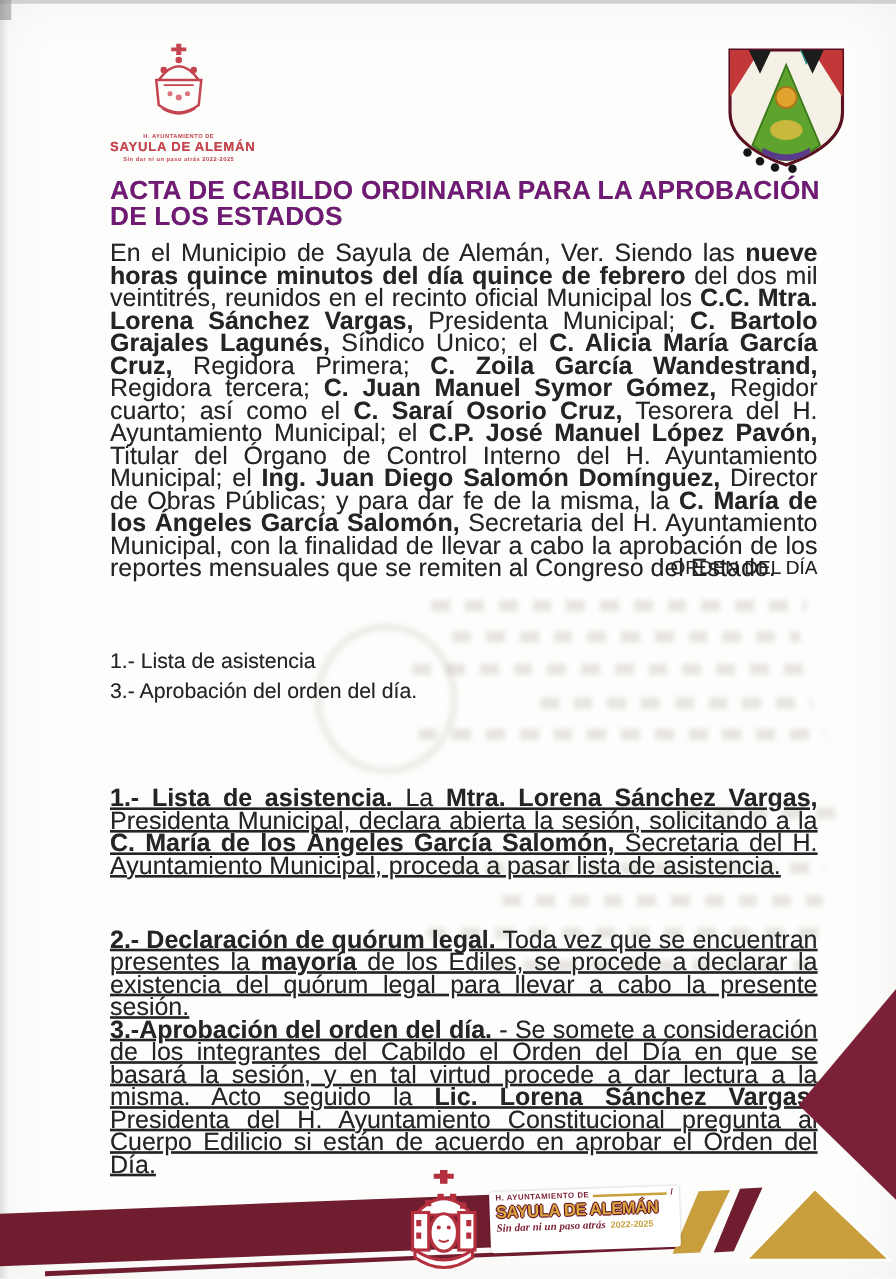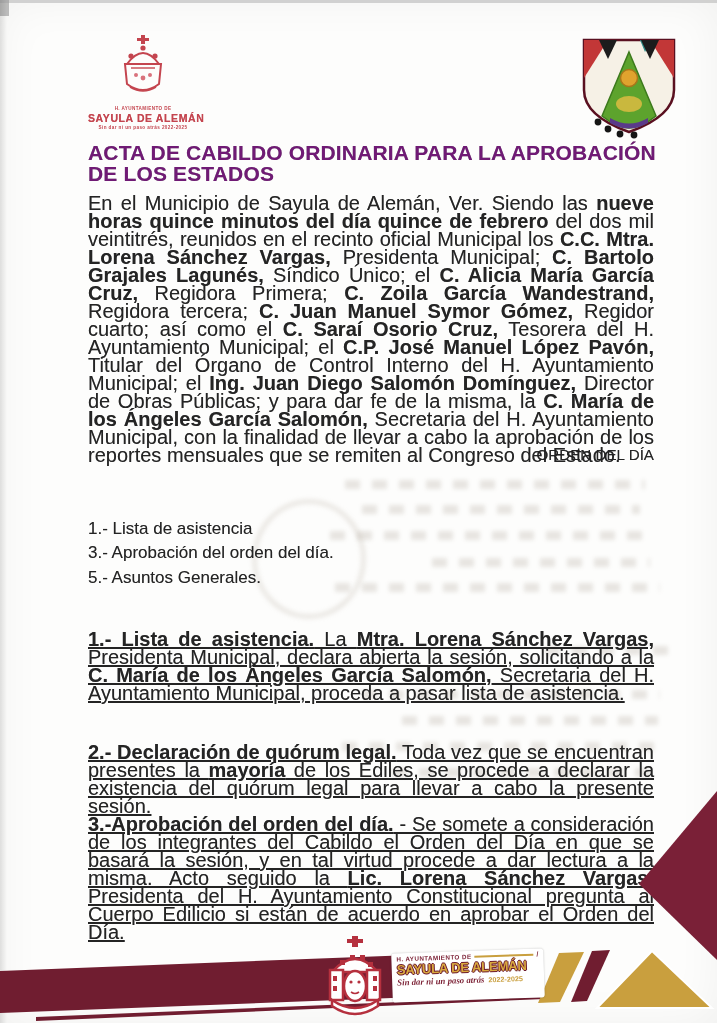--- a/index.html
+++ b/index.html
@@ -122,21 +122,20 @@
     <div class="title">
       <div>ACTA DE CABILDO ORDINARIA PARA LA APROBACIÓN DE LOS ESTADOS</div>
     </div>
 
     <p class="bodytext intro"><span>En el Municipio de Sayula de Alemán, Ver. Siendo las </span><span class="b">nueve horas quince minutos del día quince de febrero</span><span> del dos mil veintitrés, reunidos en el recinto oficial Municipal los </span><span class="b">C.C. Mtra. Lorena Sánchez Vargas,</span><span> Presidenta Municipal; </span><span class="b">C. Bartolo Grajales Lagunés,</span><span> Síndico Único; el </span><span class="b">C. Alicia María García Cruz,</span><span> Regidora Primera; </span><span class="b">C. Zoila García Wandestrand,</span><span> Regidora tercera; </span><span class="b">C. Juan Manuel Symor Gómez,</span><span> Regidor cuarto; así como el </span><span class="b">C. Saraí Osorio Cruz,</span><span> Tesorera del H. Ayuntamiento Municipal; el </span><span class="b">C.P. José Manuel López Pavón,</span><span> Titular del Órgano de Control Interno del H. Ayuntamiento Municipal; el </span><span class="b">Ing. Juan Diego Salomón Domínguez,</span><span> Director de Obras Públicas; y para dar fe de la misma, la </span><span class="b">C. María de los Ángeles García Salomón,</span><span> Secretaria del H. Ayuntamiento Municipal, con la finalidad de llevar a cabo la aprobación de los reportes mensuales que se remiten al Congreso del Estado.</span></p>
 
     <div class="orden-head">ORDEN DEL DÍA</div>
     <div class="orden-list">
       <div>1.- Lista de asistencia</div>
       <div>3.- Aprobación del orden del día.</div>
-      <div>5.- Asuntos Generales.</div>
     </div>
 
     <p class="bodytext sec sec1"><span class="b">1.- Lista de asistencia.</span><span> La </span><span class="b">Mtra. Lorena Sánchez Vargas,</span><span> Presidenta Municipal, declara abierta la sesión, solicitando a la </span><span class="b">C. María de los Ángeles García Salomón,</span><span> Secretaria del H. Ayuntamiento Municipal, proceda a pasar lista de asistencia.</span></p>
     <p class="bodytext sec sec2"><span class="b">2.- Declaración de quórum legal.</span><span> Toda vez que se encuentran presentes la </span><span class="b">mayoría</span><span> de los Ediles, se procede a declarar la existencia del quórum legal para llevar a cabo la presente sesión.</span></p>
     <p class="bodytext sec sec3"><span class="b">3.-Aprobación del orden del día.</span><span> - Se somete a consideración de los integrantes del Cabildo el Orden del Día en que se basará la sesión, y en tal virtud procede a dar lectura a la misma. Acto seguido la </span><span class="b">Lic. Lorena Sánchez Vargas,</span><span> Presidenta del H. Ayuntamiento Constitucional pregunta al Cuerpo Edilicio si están de acuerdo en aprobar el Orden del Día.</span></p>
   </div>
 
   <svg class="footer-art" viewBox="0 0 717 1023">
     <polygon points="717,791 639,884 717,960" fill="#7a2037"></polygon>
     <polygon points="0,971 539,950 523,993 0,1013" fill="#701d30"></polygon>

